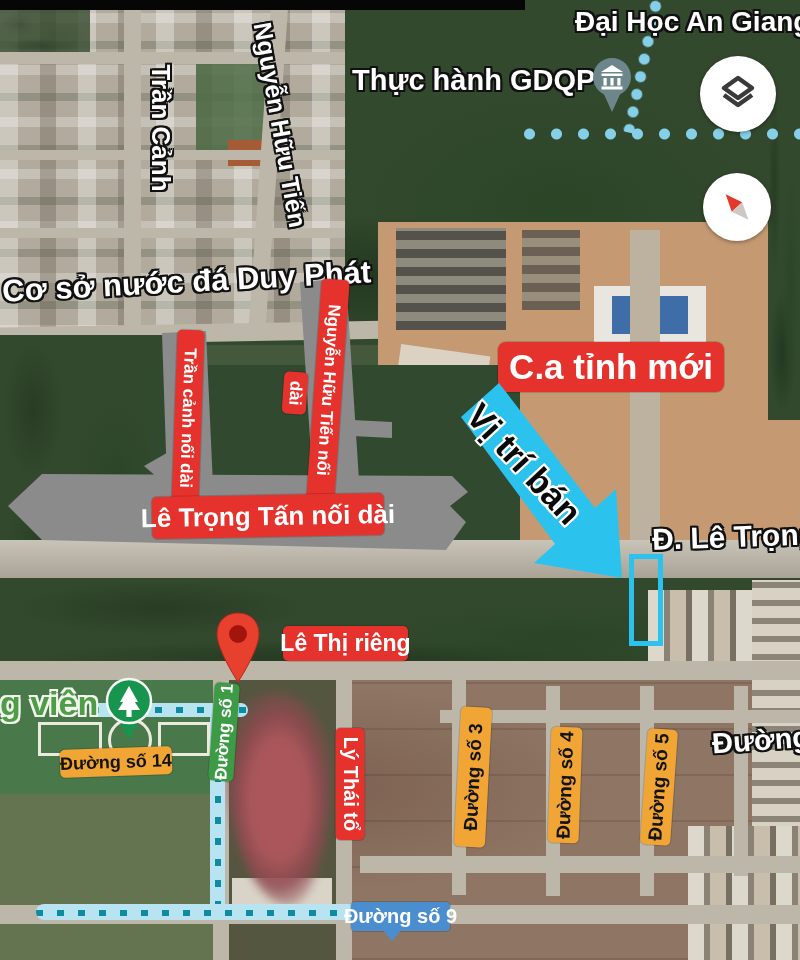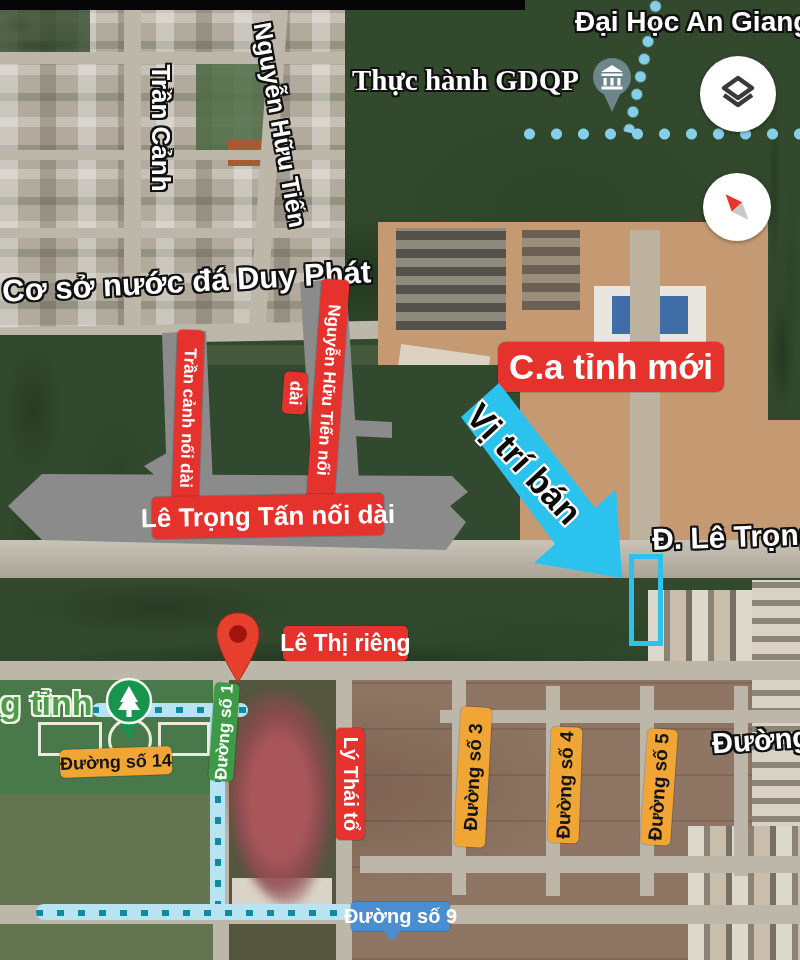--- a/index.html
+++ b/index.html
@@ -124,26 +124,26 @@
   </svg>
 
   <div class="abs route route-h" style="left:92px;top:703px;width:156px;height:14px;"></div>
   <div class="abs route route-v" style="left:210px;top:712px;width:15px;height:202px;"></div>
   <div class="abs route route-h" style="left:36px;top:904px;width:416px;height:16px;"></div>
 
   <div class="abs beads" style="left:516px;top:126px;width:284px;"></div>
   <div class="abs beads-v rot" style="left:635px;top:-4px;height:138px;transform:rotate(12deg);"></div>
 
   <div class="abs wlabel" style="left:575px;top:6px;font-size:28px;">Đại Học An Giang</div>
-  <div class="abs wlabel" style="left:352px;top:64px;font-size:29px;font-family:Liberation Serif, serif;">Thực hành GDQP</div>
+  <div class="abs wlabel" style="left:352px;top:64px;font-size:29px;">Thực hành GDQP</div>
   <div class="abs wlabel rot" style="left:160px;top:128px;font-size:26px;transform:translate(-50%,-50%) rotate(90deg);">Trần Cảnh</div>
   <div class="abs wlabel rot" style="left:280px;top:125px;font-size:25px;transform:translate(-50%,-50%) rotate(80deg);">Nguyễn Hữu Tiến</div>
   <div class="abs wlabel" style="left:2px;top:264px;font-size:31px;transform:rotate(-3deg);">Cơ sở nước đá Duy Phát</div>
   <div class="abs wlabel" style="left:652px;top:520px;font-size:30px;transform:rotate(-2deg);">Đ. Lê Trọng</div>
-  <div class="abs glabel" style="left:0;top:684px;font-size:34px;">g tỉnh</div>
+  <div class="abs glabel" style="left:0;top:684px;font-size:34px;">g viên</div>
   <div class="abs wlabel" style="left:712px;top:724px;font-size:29px;transform:rotate(-4deg);">Đường</div>
 
   <div class="abs box red rot" style="left:188px;top:418px;width:176px;height:27px;font-size:17px;transform:translate(-50%,-50%) rotate(92deg);">Trần cảnh nối dài</div>
   <div class="abs box red rot" style="left:328px;top:390px;width:222px;height:28px;font-size:17px;transform:translate(-50%,-50%) rotate(94deg);">Nguyễn Hữu Tiến nối</div>
   <div class="abs box red rot" style="left:295px;top:393px;width:42px;height:24px;font-size:17px;transform:translate(-50%,-50%) rotate(94deg);">dài</div>
   <div class="abs box red" style="left:152px;top:495px;width:232px;height:42px;font-size:26px;transform:rotate(-1deg);">Lê Trọng Tấn nối dài</div>
   <div class="abs box red" style="left:283px;top:626px;width:125px;height:35px;font-size:23px;">Lê Thị riêng</div>
   <div class="abs box red" style="left:498px;top:342px;width:226px;height:50px;font-size:35px;border-radius:8px;">C.a tỉnh mới</div>
   <div class="abs box red rot" style="left:350px;top:784px;width:112px;height:29px;font-size:20px;transform:translate(-50%,-50%) rotate(90deg);">Lý Thái tổ</div>
 

